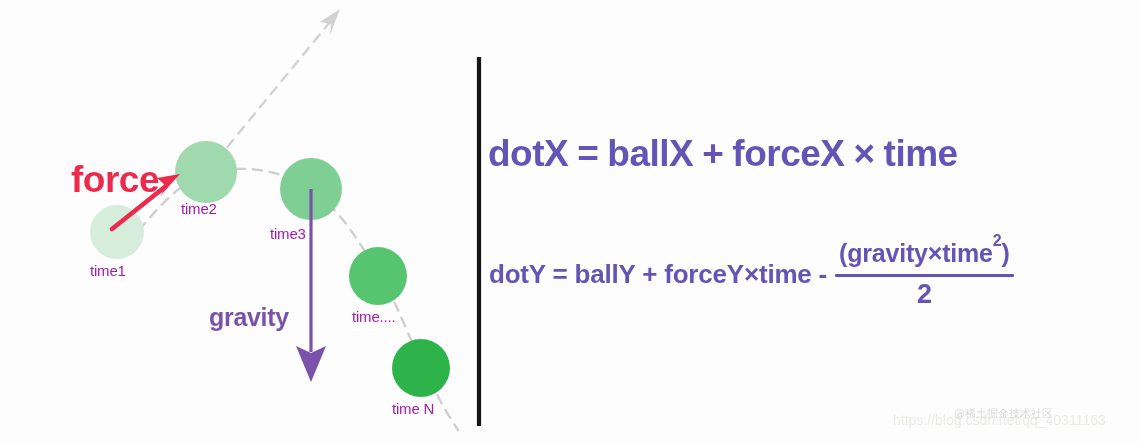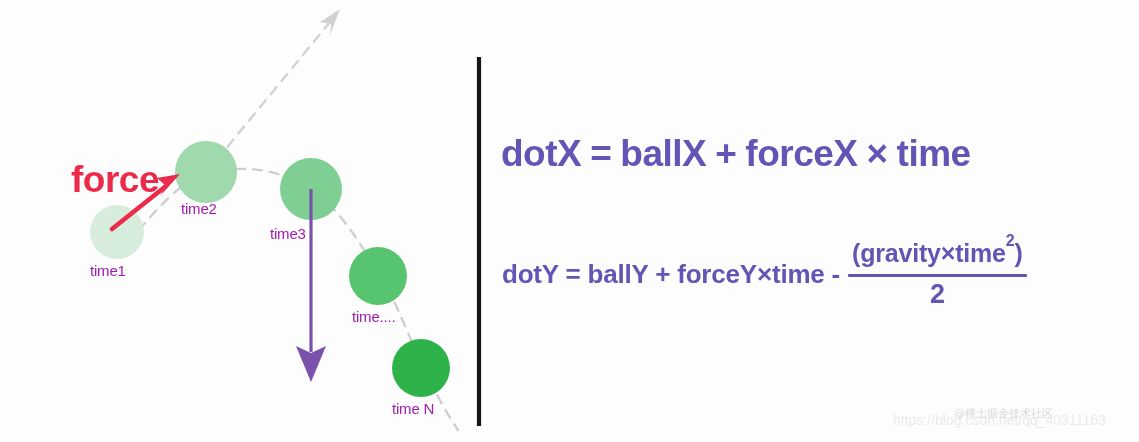--- a/index.html
+++ b/index.html
@@ -56,21 +56,21 @@
 
   #label-time1 { left: 90px;  top: 262px; }
   #label-time2 { left: 181px; top: 200px; }
   #label-time3 { left: 270px; top: 225px; }
   #label-time4 { left: 352px; top: 308px; }
   #label-timeN { left: 392px; top: 400px; }
 
   
   #formula-panel {
     position: absolute;
-    left: 493px;
+    left: 480px;
     top: 0;
     width: 639px;
     height: 326px;
   }
   .formula {
     position: absolute;
     color: #6355b5;
     font-family: "Liberation Sans", sans-serif;
     font-weight: 700;
     white-space: nowrap;
@@ -178,20 +178,21 @@
     <line x1="479" y1="57" x2="479" y2="426" stroke="#151515" stroke-width="4.2" stroke-linecap="butt"></line>
   </svg>
 
   <div class="time-label" id="label-time1">time1</div>
   <div class="time-label" id="label-time2">time2</div>
   <div class="time-label" id="label-time3">time3</div>
   <div class="time-label" id="label-time4">time....</div>
   <div class="time-label" id="label-timeN">time N</div>
 
   <div class="vector-label" id="force-label">force</div>
+  <div class="vector-label" id="gravity-label">gravity</div>
 
   <div id="formula-panel">
 
     <div class="formula" id="formula-1">
       <span>dotX</span>
       <span class="sp"></span>
       <span>=</span>
       <span class="sp"></span>
       <span>ballX</span>
       <span class="sp"></span>

